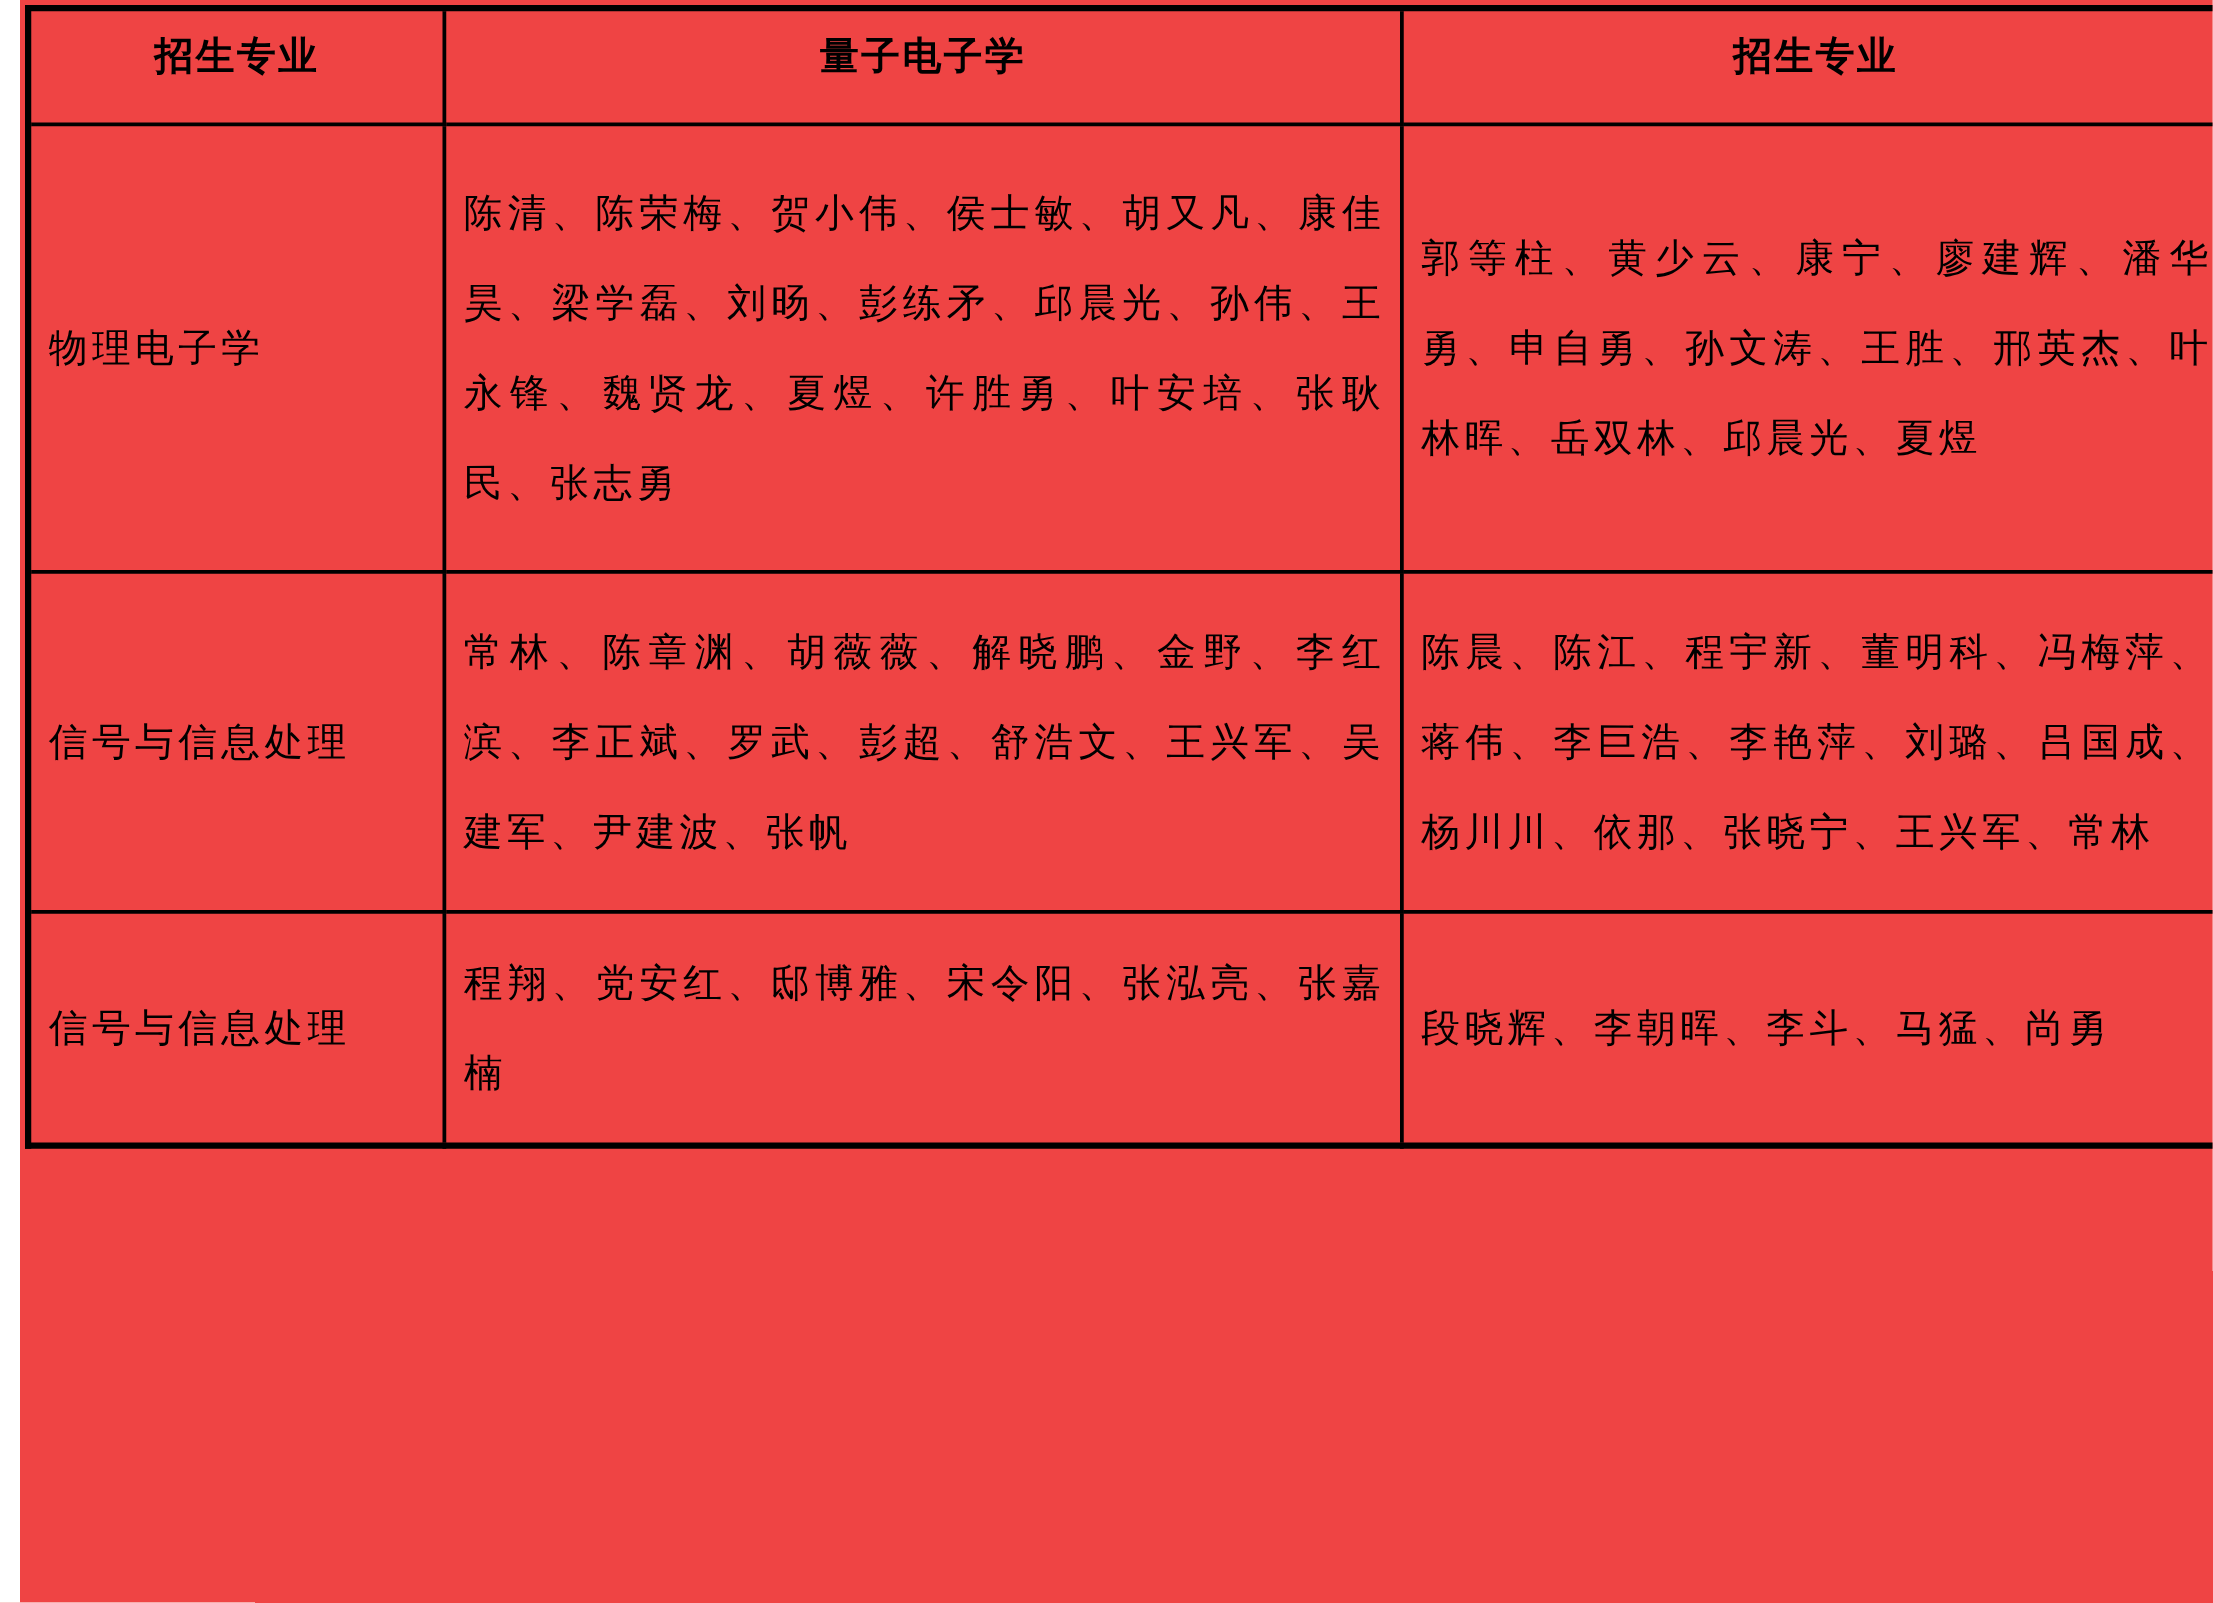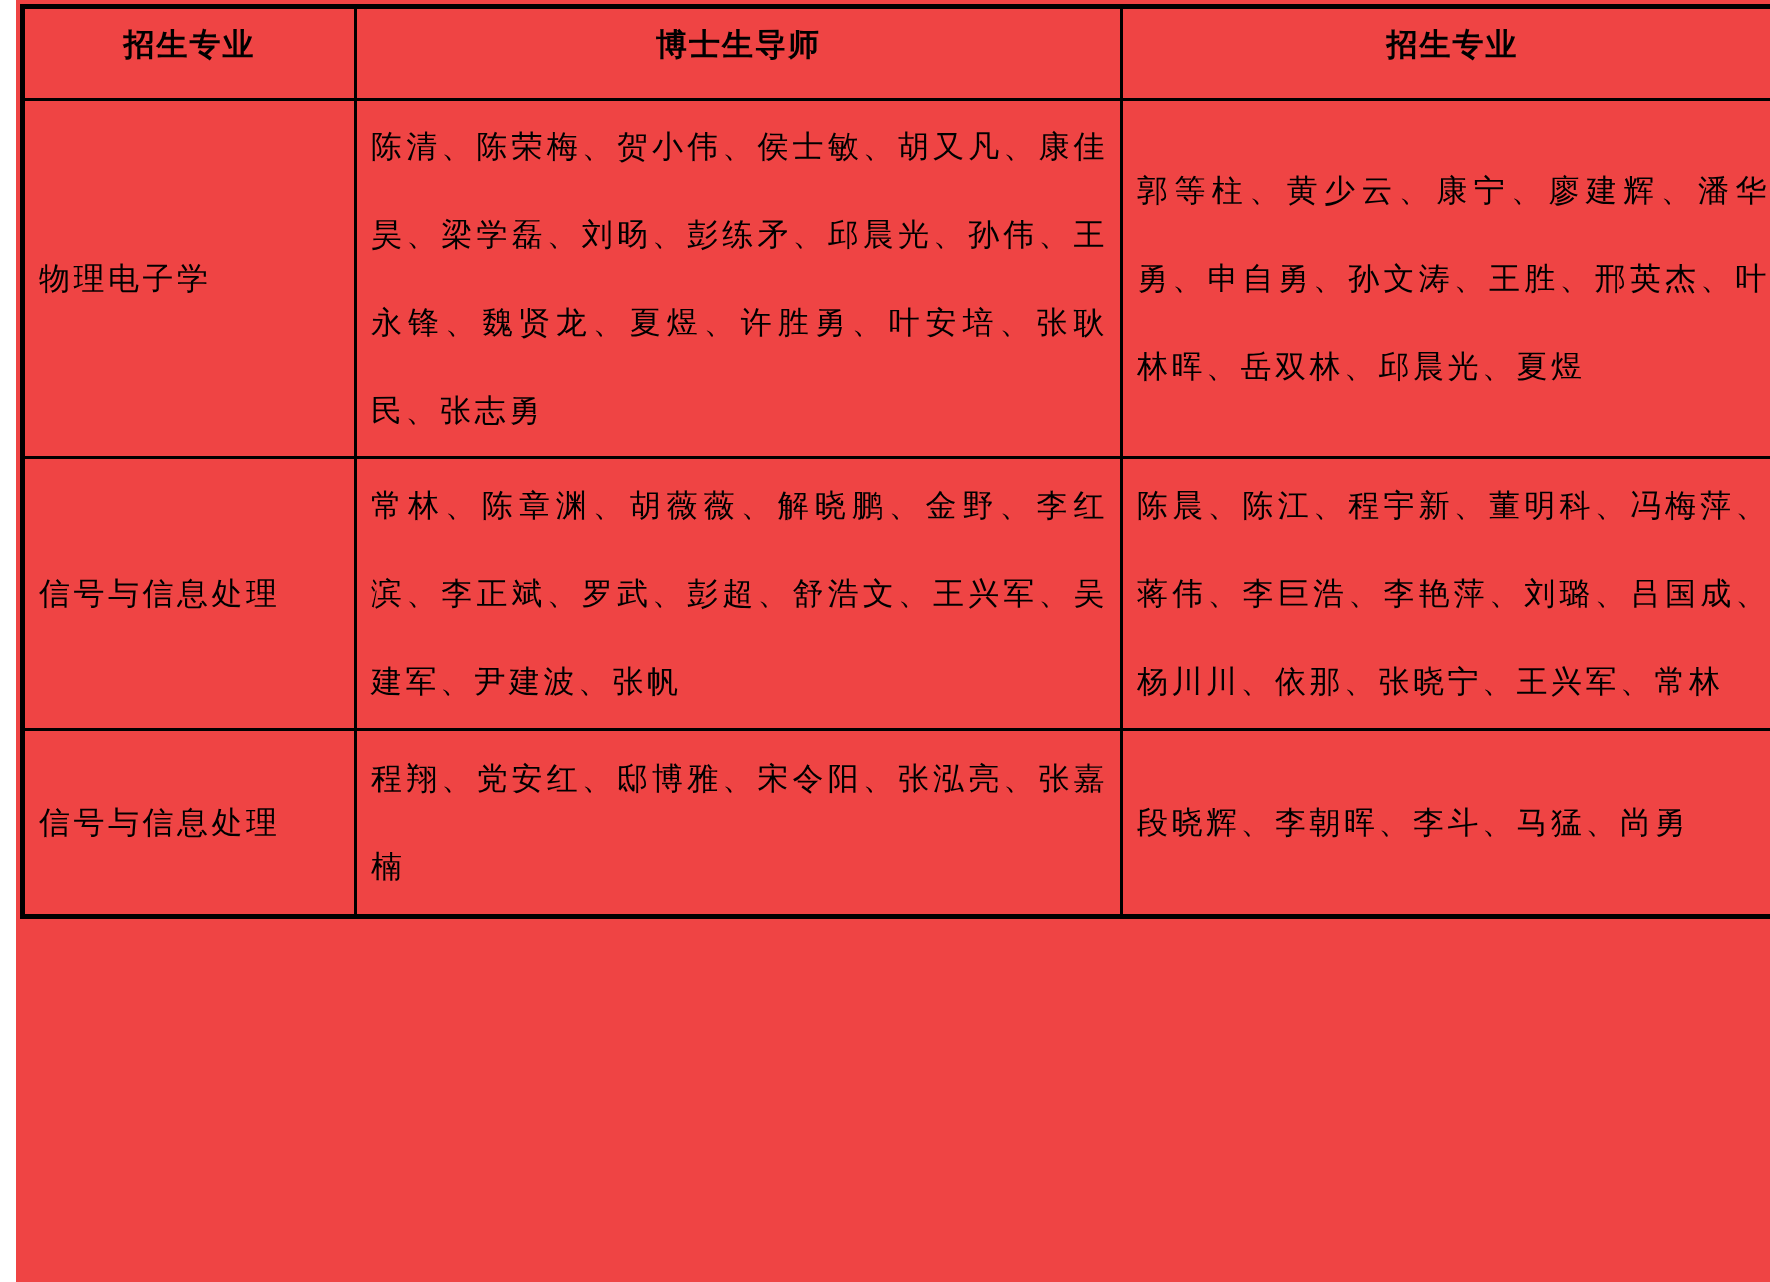--- a/index.html
+++ b/index.html
@@ -46,21 +46,21 @@
     text-align: left;
     padding-left: 14px;
     padding-right: 0;
     line-height: 88px;
     white-space: pre-line;
   }
   td.names {
     text-align: justify;
     padding-left: 14px;
     padding-right: 12px;
-    line-height: 88px;
+    line-height: 72px;
   }
   tr.r1 td { height: 358px; }
   tr.r2 td { height: 93px; }
   tr.r3 td { height: 94px; }
   tr.r4 td { height: 176px; }
   tr.r5 td { height: 272px; }
   tr.r6 td { height: 187px; }
 </style>
 </head>
 <body>
@@ -68,21 +68,21 @@
 <div class="page">
   <table class="doc-table">
     <colgroup>
       <col style="width:333px">
       <col style="width:766px">
       <col style="width:663px">
     </colgroup>
     <tbody>
       <tr class="hdr">
         <td>招生专业</td>
-        <td>博士生导师</td>
+        <td>量子电子学</td>
         <td>招生专业</td>
       </tr>
       <tr class="r1">
         <td class="major">物理电子学</td>
         <td class="names">陈清、陈荣梅、贺小伟、侯士敏、胡又凡、康佳昊、梁学磊、刘旸、彭练矛、邱晨光、孙伟、王永锋、魏贤龙、夏煜、许胜勇、叶安培、张耿民、张志勇</td>
         <td class="names">郭等柱、黄少云、康宁、廖建辉、潘华勇、申自勇、孙文涛、王胜、邢英杰、叶林晖、岳双林、邱晨光、夏煜</td>
       </tr>
       <tr class="r5">
         <td class="major">信号与信息处理</td>
         <td class="names">常林、陈章渊、胡薇薇、解晓鹏、金野、李红滨、李正斌、罗武、彭超、舒浩文、王兴军、吴建军、尹建波、张帆</td>

